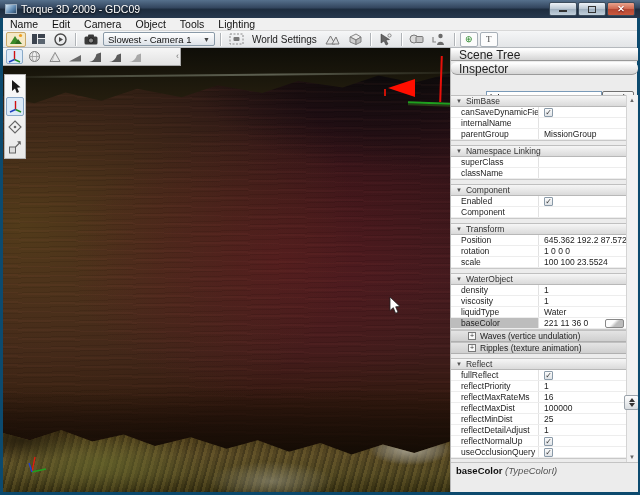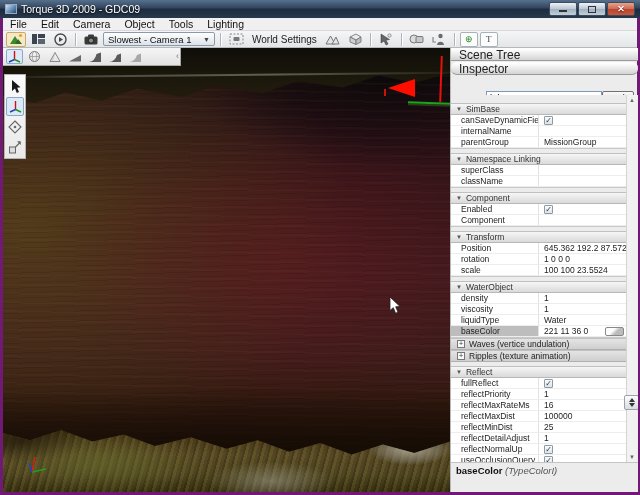--- a/index.html
+++ b/index.html
@@ -1,18 +1,18 @@
 <!DOCTYPE html>
 <html><head>
 <meta charset="utf-8">
 <style>
   html,body{margin:0;padding:0;background:#888;}
   *{box-sizing:border-box;}
   .win{position:relative;width:640px;height:495px;overflow:hidden;
-       font-family:"Liberation Sans",sans-serif;background:#701a75;}
+       font-family:"Liberation Sans",sans-serif;background:#0c4a6e;}
   
   .titlebar{position:absolute;left:0;top:0;width:640px;height:18px;
     background:linear-gradient(180deg,#56708c 0%,#31445c 45%,#1d2c3e 50%,#27394e 100%);
     display:flex;align-items:center;padding-left:5px;color:#fff;}
   .appicon{width:12px;height:10px;margin-right:4px;border:1px solid #9ab;
     background:linear-gradient(135deg,#cfe4f4 0%,#5d87b0 60%,#2c4a68 100%);}
   .title{font-size:10.5px;text-shadow:0 1px 2px #000;}
   .winbtns{position:absolute;right:5px;top:2px;display:flex;gap:1px;}
   .wbtn{width:28px;height:14px;border:1px solid #3c4c5c;border-radius:2px;
     background:linear-gradient(180deg,#eef3f8,#b9c6d2 50%,#9fb0bf 52%,#c2d0dc);
@@ -97,36 +97,36 @@
   .rb-scene{top:0;}
   .rb-insp{top:14px;border-radius:6px;}
   .namerow{position:absolute;left:0;top:40px;width:187px;height:19px;display:flex;align-items:center;padding:0 4px;}
   .namelabel{font-size:9.5px;color:#111;margin-right:3px;}
   .nameinput{width:116px;height:14px;border:1px solid #7a9ab8;background:#fff;font-size:9.5px;
     font-family:"Liberation Sans",sans-serif;padding:0 3px;}
   .applybtn{margin-left:auto;width:33px;height:14px;border:1px solid #707070;border-radius:2px;
     background:linear-gradient(#fafafa,#d2d2d2);font-size:9px;color:#111;
     display:flex;align-items:center;justify-content:center;}
   .plist{position:absolute;left:0;top:47px;width:187px;height:367px;background:#ececec;overflow:hidden;}
-  .plist-inner{position:absolute;left:0;top:8px;width:176px;}
+  .plist-inner{position:absolute;left:0;top:0;width:176px;}
   .psection{background:#fff;border-bottom:1px solid #c8c8c8;}
   .psection.gap,.pcollapsed-wrap.gap{margin-bottom:4px;}
   .pheader{height:12px;background:linear-gradient(#f6f6f6,#dadada);border-top:1px solid #c0c0c0;border-bottom:1px solid #b8b8b8;
     font-size:8.5px;color:#333;display:flex;align-items:center;padding-left:5px;gap:4px;}
   .pheader .arrow{font-size:6px;color:#555;}
   .prow{height:11px;display:flex;border-bottom:1px solid #ededed;font-size:8.5px;color:#222;}
   .plabel{width:88px;padding-left:10px;line-height:10px;border-right:1px solid #e2e2e2;overflow:hidden;white-space:nowrap;}
   .pvalue{flex:1;padding-left:5px;line-height:10px;display:flex;align-items:center;overflow:hidden;white-space:nowrap;}
   .prow.sel .plabel{background:#bdbdbd;}
   .cb{width:9px;height:9px;border:1px solid #8a9aa8;background:linear-gradient(#fbfbfb,#e0e4e8);
     font-size:8px;line-height:8px;color:#3a3a3a;text-align:center;border-radius:1px;}
   .colorbtn{margin-left:auto;margin-right:3px;width:19px;height:9px;border:1px solid #888;border-radius:2px;
     background:linear-gradient(135deg,#fdfdfd 40%,#bcbcbc 60%);}
   .pcollapsed-wrap{height:12px;background:linear-gradient(#e4e4e4,#cfcfcf);border-top:1px solid #c0c0c0;border-bottom:1px solid #b0b0b0;
-    font-size:8.5px;color:#222;display:flex;align-items:center;gap:4px;padding-left:6px;}
+    font-size:8.5px;color:#222;display:flex;align-items:center;gap:4px;padding-left:17px;}
   .plusbox{width:8px;height:8px;border:1px solid #777;background:#f8f8f8;font-size:7px;line-height:6px;text-align:center;color:#333;}
   
   .pscroll{position:absolute;right:1px;top:0;width:11px;height:367px;background:#f2f2f2;border-left:1px solid #d4d4d4;}
   .ps-up,.ps-down{position:absolute;left:0;width:10px;height:10px;font-size:6px;color:#666;text-align:center;line-height:10px;}
   .ps-up{top:0;} .ps-down{bottom:0;}
   .ps-thumb{position:absolute;left:-3px;top:300px;width:15px;height:15px;border:1px solid #9aa2aa;border-radius:2px;
     background:linear-gradient(#fdfdfd,#d8dce0);display:flex;flex-direction:column;align-items:center;justify-content:center;gap:1px;}
   .tri-up{width:0;height:0;border-left:3px solid transparent;border-right:3px solid transparent;border-bottom:4px solid #333;}
   .tri-dn{width:0;height:0;border-left:3px solid transparent;border-right:3px solid transparent;border-top:4px solid #333;}
   .statusbar{position:absolute;left:0;top:414px;width:187px;height:30px;background:#ececec;border-top:1px solid #c4c4c4;
@@ -149,21 +149,21 @@
       <div class="wbtn">
           <span class="box"></span>
         </div>
       <div class="wbtn close">
           <span>✕</span>
         </div>
     </div>
   </div>
 
   <div class="menubar">
-    <span class="menuitem">File</span>
+    <span class="menuitem">Name</span>
     <span class="menuitem">Edit</span>
     <span class="menuitem">Camera</span>
     <span class="menuitem">Object</span>
     <span class="menuitem">Tools</span>
     <span class="menuitem">Lighting</span>
   </div>
 
   <div class="tb">
     <div class="tbtn sel">
       <svg width="14" height="12">

